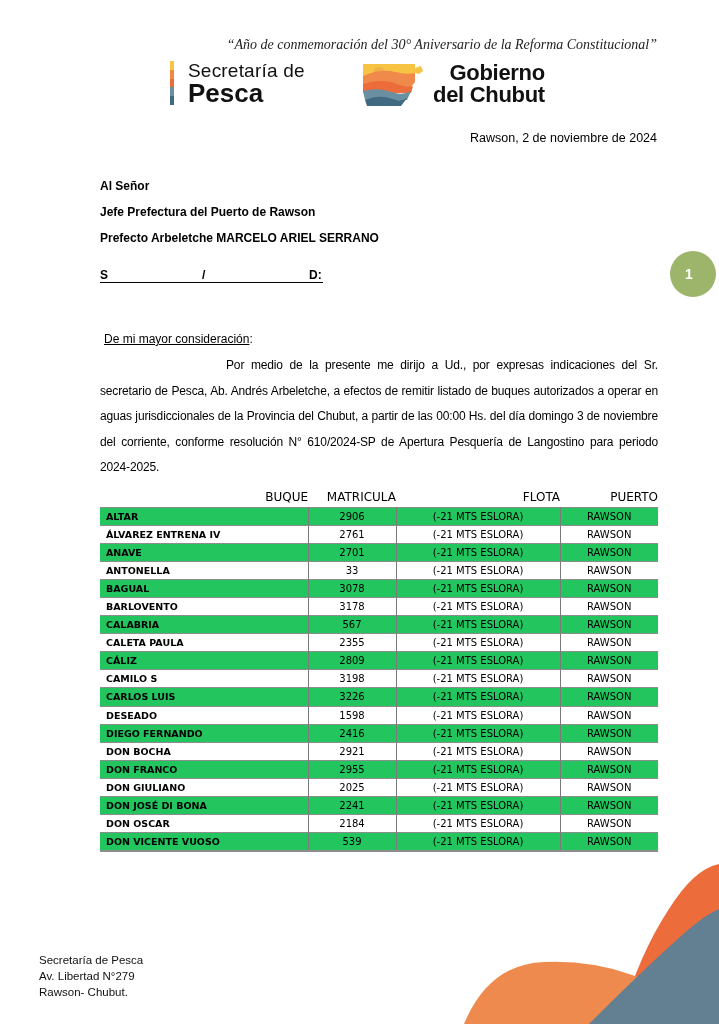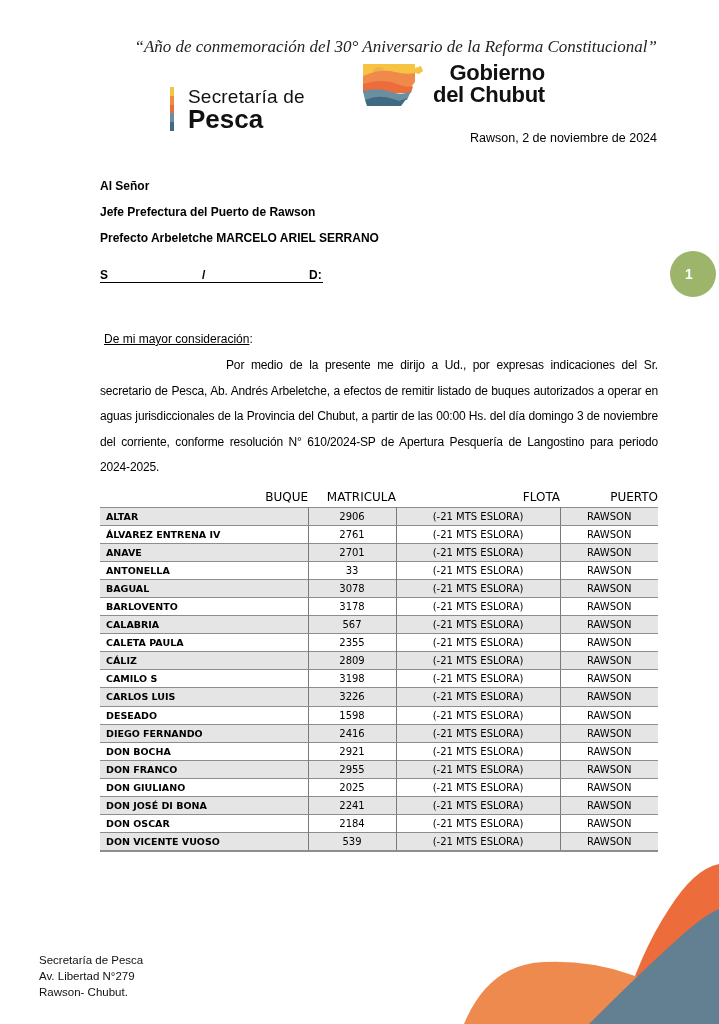--- a/index.html
+++ b/index.html
@@ -1,24 +1,24 @@
 <!DOCTYPE html>
 <html><head>
 <meta charset="utf-8">
 <style>
   * { box-sizing: border-box; margin: 0; padding: 0; }
   html, body { width: 719px; height: 1024px; background: #ffffff; overflow: hidden; }
   body { position: relative; font-family: "Liberation Sans", sans-serif; color: #000; }
 
   .motto {
     position: absolute; top: 37px; right: 62px;
-    font-family: "Liberation Serif", serif; font-style: italic; font-size: 17px; color: #222;
-  }
-
-  .logo-pesca { position: absolute; left: 170px; top: 61px; display: flex; align-items: stretch; margin-top: 26px; }
+    font-family: "Liberation Serif", serif; font-style: italic; font-size: 14px; color: #222;
+  }
+
+  .logo-pesca { position: absolute; left: 170px; top: 61px; display: flex; align-items: stretch; }
   .logo-pesca .bar { width: 4px; height: 44px; display: flex; flex-direction: column; margin-right: 14px; }
   .logo-pesca .bar span { flex: 1; }
   .logo-pesca .txt { display: flex; flex-direction: column; justify-content: center; }
   .logo-pesca .l1 { font-size: 19px; line-height: 20px; color: #111; font-weight: 500; letter-spacing: 0.2px; }
   .logo-pesca .l2 { font-size: 26px; line-height: 24px; color: #111; font-weight: bold; }
 
   .logo-chubut { position: absolute; left: 361px; top: 60px; display: flex; align-items: center; text-align: right; }
   .logo-chubut svg { width: 66px; height: 48px; margin-right: 6px; }
   .logo-chubut .txt { display: flex; flex-direction: column; }
   .logo-chubut .l1, .logo-chubut .l2 { font-size: 22px; line-height: 22px; font-weight: bold; color: #111; letter-spacing: -0.3px; }
@@ -45,21 +45,21 @@
     letter-spacing: -0.15px;
   }
   .body-text .indent { display: inline-block; width: 126px; }
 
   table.ships {
     position: absolute; left: 100px; top: 488px; width: 558px; border-collapse: collapse;
     font-family: "DejaVu Sans", sans-serif; font-size: 10px;
   }
   table.ships th { font-weight: normal; height: 19px; padding: 0; text-align: right; font-size: 12px; }
   table.ships td { height: 18.1px; padding: 0 6px; border-left: 1px solid #7a7a7a; border-right: 1px solid #7a7a7a; }
-  table.ships tr.shade td { background: #e5e5e5; border-top: 1px solid #8d8d8d; border-bottom: 1px solid #8d8d8d; }
+  table.ships tr.shade td { background: #22c55e; border-top: 1px solid #8d8d8d; border-bottom: 1px solid #8d8d8d; }
   table.ships td.name { font-weight: bold; text-align: left; border-left: none; font-size: 9.5px; }
   table.ships td.num, table.ships td.flota, table.ships td.puerto { text-align: center; }
   table.ships td.puerto { border-right: none; }
   table.ships tr:last-child td { border-bottom: 2px solid #8d8d8d; }
 
   .footer-addr { position: absolute; left: 39px; top: 952px; font-size: 11.5px; line-height: 16px; color: #111; }
 
   .wave { position: absolute; right: 0; bottom: 0; width: 270px; height: 170px; }
 </style>
 </head>

